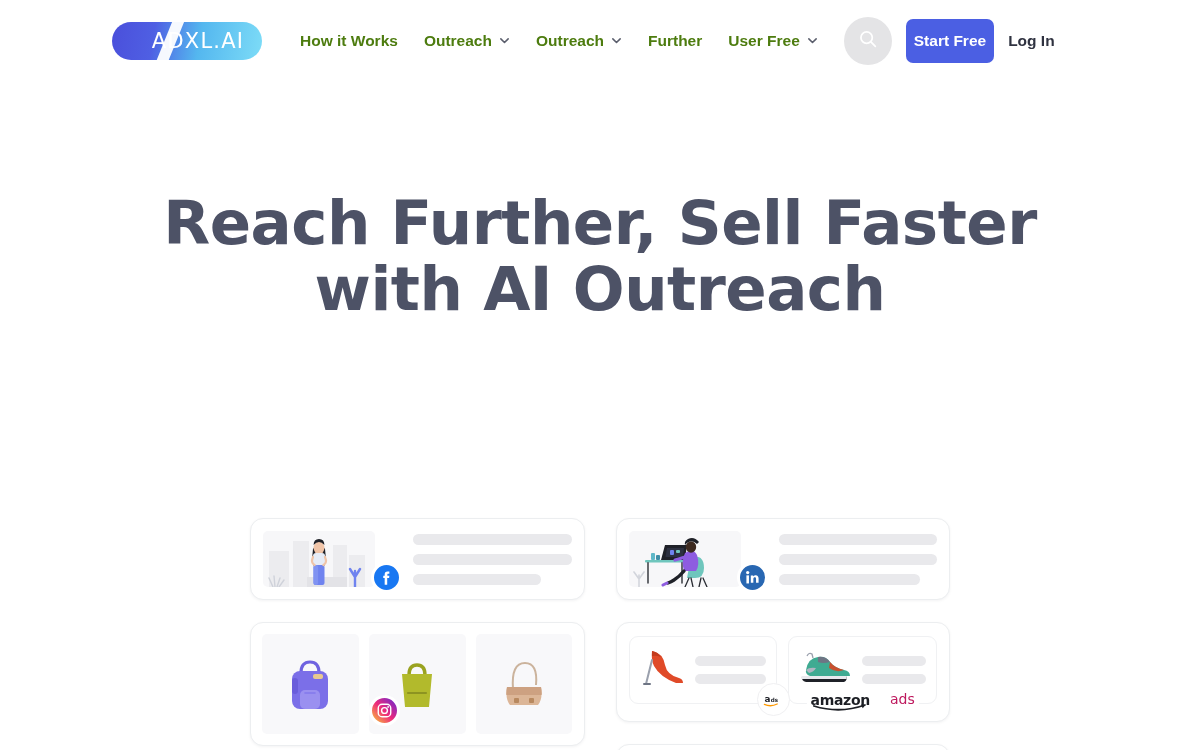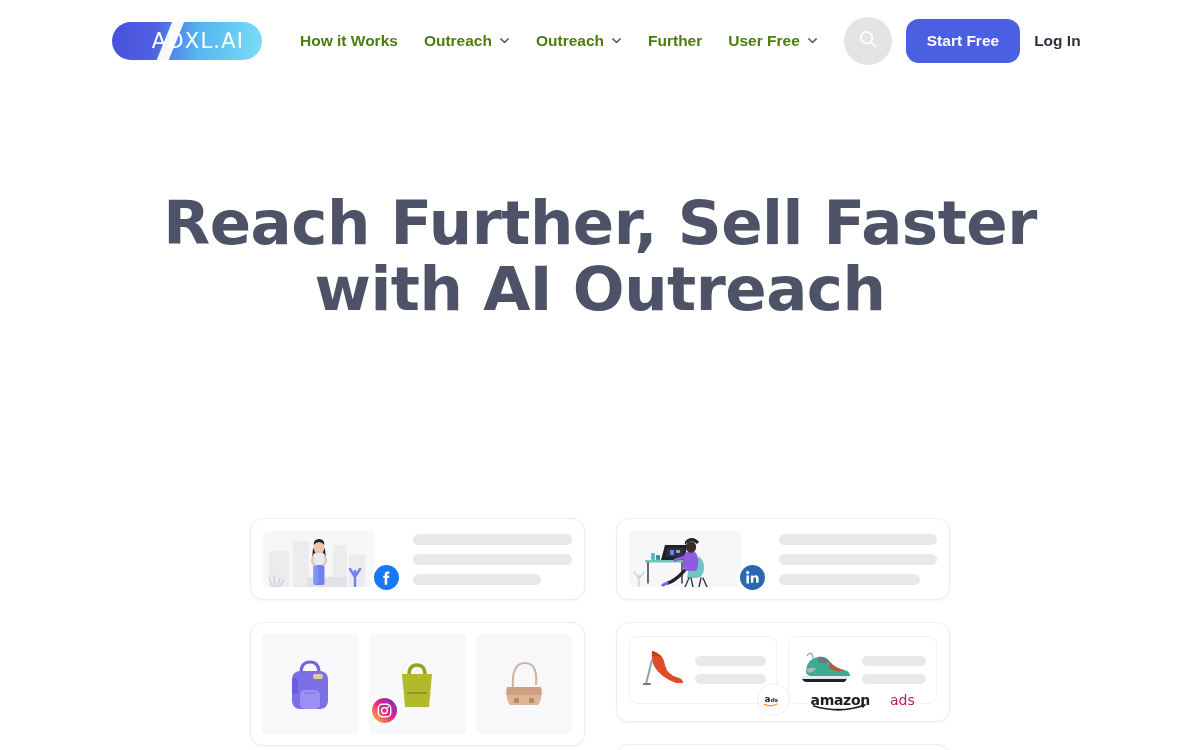--- a/index.html
+++ b/index.html
@@ -91,22 +91,22 @@
     justify-content: center;
     cursor: pointer;
     flex: none;
   }
   .start-free {
     background: #4b5fe3;
     color: #ffffff;
     font-size: 15.5px;
     font-weight: 700;
     border: none;
-    border-radius: 13px;
-    padding: 13px 21px;
+    border-radius: 7px;
+    padding: 13px 8px;
     cursor: pointer;
     font-family: "Liberation Sans", sans-serif;
     white-space: nowrap;
   }
   .login {
     font-size: 15.5px;
     font-weight: 700;
     color: #2f3240;
     cursor: pointer;
     white-space: nowrap;
@@ -215,21 +215,21 @@
     z-index: 6;
   }
   .amz-wordmark {
     position: absolute;
     bottom: -6px;
     left: 50%;
     transform: translateX(-50%);
     background: #ffffff;
     padding: 0 4px;
     display: flex;
-    align-items: center;
+    align-items: flex-start;
     gap: 20px;
     z-index: 6;
   }
 
   .clip-bottom { overflow: hidden; }
 </style>
 </head>
 <body>
 
 <div class="header">

